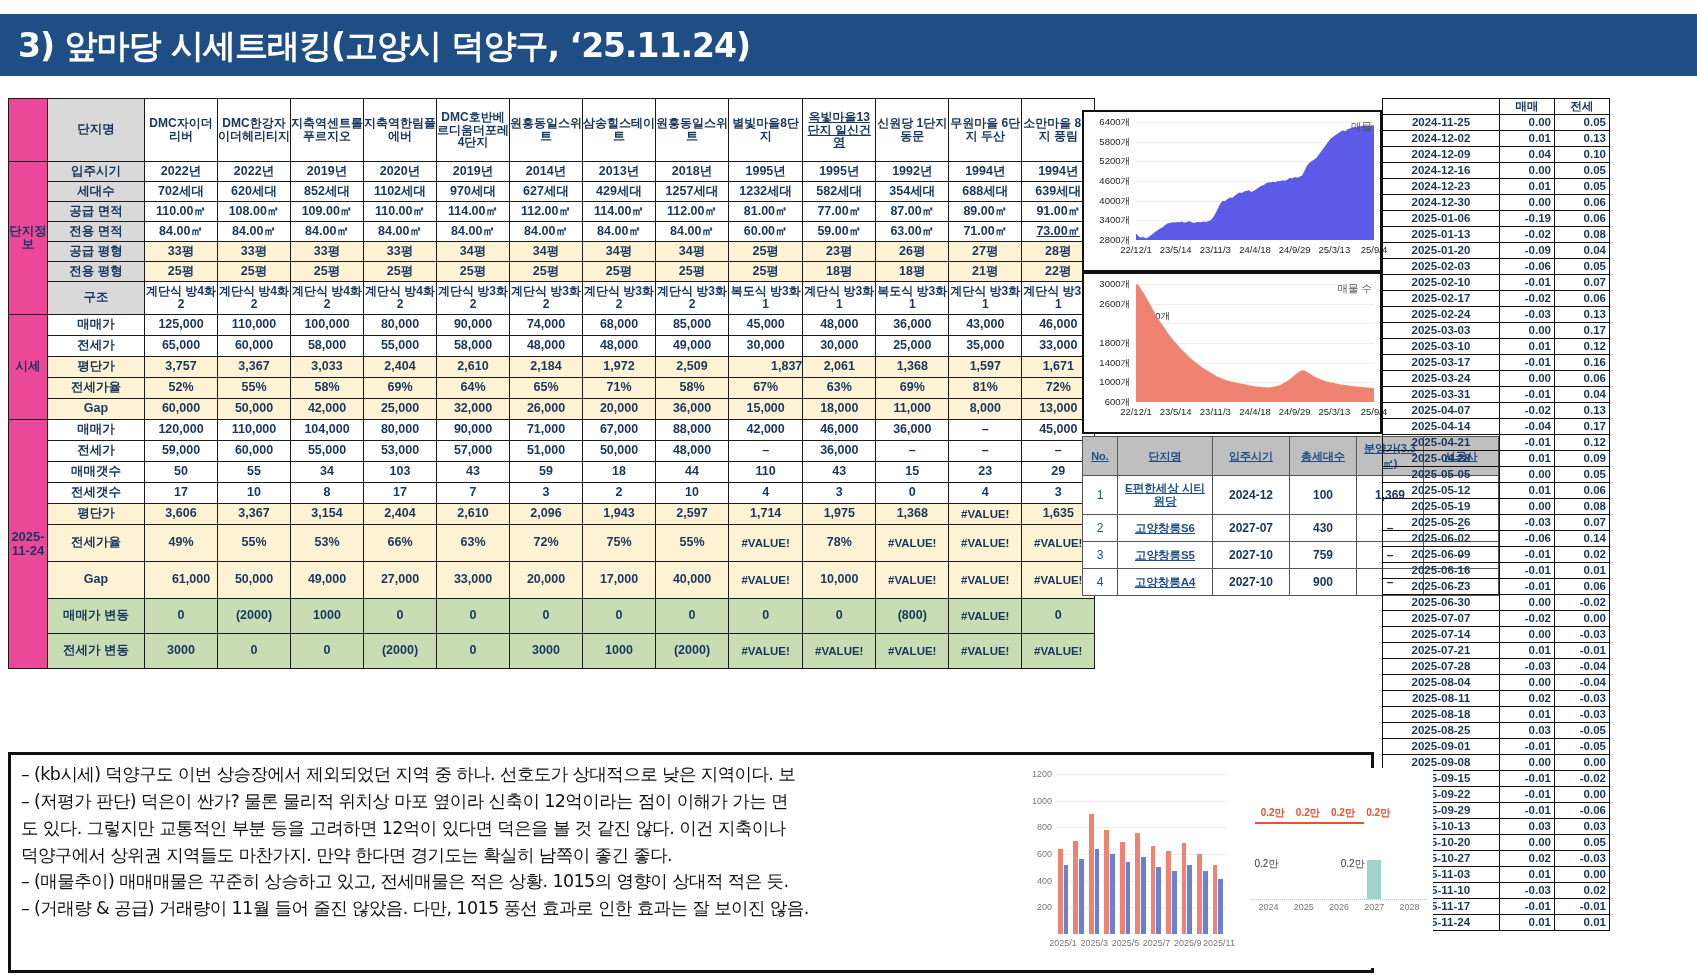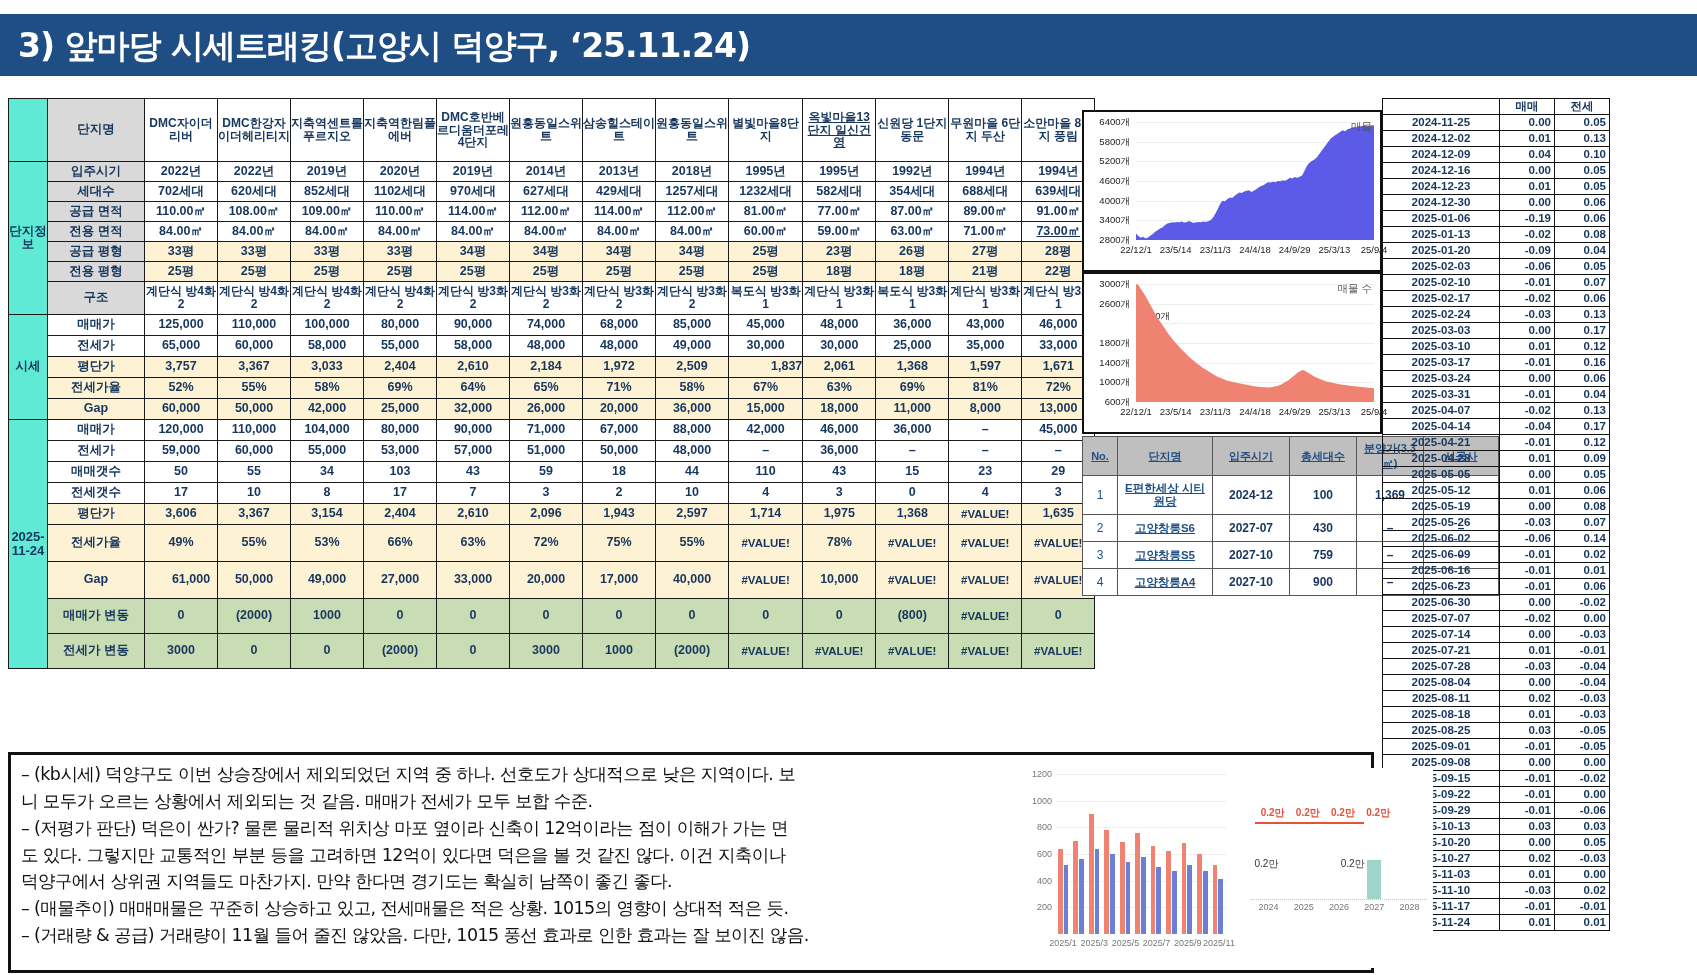--- a/index.html
+++ b/index.html
@@ -10,21 +10,21 @@
   
   .titlebar{position:absolute;left:0;top:14px;width:1697px;height:62px;background:#1f4e85;}
   .titlebar .ttl{position:absolute;left:18px;top:10px;color:#fff;font-size:33px;font-weight:bold;letter-spacing:-1px;
     font-family:"DejaVu Sans","Liberation Sans",sans-serif;}
 
   
   .maingrid{position:absolute;left:8px;top:98px;border-collapse:collapse;table-layout:fixed;}
   .maingrid td{border:1px solid #1a1a1a;font-size:12.5px;text-align:center;color:#17365d;
       padding:0;line-height:1.05;font-weight:bold;overflow:hidden;white-space:nowrap;}
   .maingrid td.wrap{white-space:normal;}
-  .sidehdr{background:#5eead4;color:#111;width:38px;font-size:13px;}
+  .sidehdr{background:#ec4899;color:#111;width:38px;font-size:13px;}
   .rowhdr{background:#d9d9d9;color:#111;font-size:12.5px;}
   .rowhdr2{background:#ffffff;color:#17365d;font-size:12.5px;}
   .namehdr{background:#d9d9d9;color:#111;font-size:14px;}
   .cplx{background:#fff;font-size:12.5px;color:#17365d;}
   .beige{background:#fdf2d4;}
   .white{background:#ffffff;}
   .green{background:#c9ddb4;}
 
   
   .chartbox{position:absolute;background:#fff;border:2px solid #111;}
@@ -816,21 +816,20 @@
             <td class="dt">2025-11-24</td>
             <td class="v">0.01</td>
             <td class="v">0.01</td>
           </tr>
         </tbody>
       </table>
   </div>
 
   <div class="commentbox" id="comment-box">
       <p class="pad">– (kb시세) 덕양구도 이번 상승장에서 제외되었던 지역 중 하나. 선호도가 상대적으로 낮은 지역이다. 보</p>
-      <p>니 모두가 오르는 상황에서 제외되는 것 같음. 매매가 전세가 모두 보합 수준.</p>
       <p>– (저평가 판단) 덕은이 싼가? 물론 물리적 위치상 마포 옆이라 신축이 12억이라는 점이 이해가 가는 면</p>
       <p>도 있다. 그렇지만 교통적인 부분 등을 고려하면 12억이 있다면 덕은을 볼 것 같진 않다. 이건 지축이나</p>
       <p>덕양구에서 상위권 지역들도 마찬가지. 만약 한다면 경기도는 확실히 남쪽이 좋긴 좋다.</p>
       <p>– (매물추이) 매매매물은 꾸준히 상승하고 있고, 전세매물은 적은 상황. 1015의 영향이 상대적 적은 듯.</p>
       <p>– (거래량 &amp; 공급) 거래량이 11월 들어 줄진 않았음. 다만, 1015 풍선 효과로 인한 효과는 잘 보이진 않음.</p>
     </div>
 
   <div class="minichart mc1">
     <div id="mc1-y">
         <div class="mlabel" style="left: 2px; width: 28px; text-align: right; top: 134.333px;">200</div>

